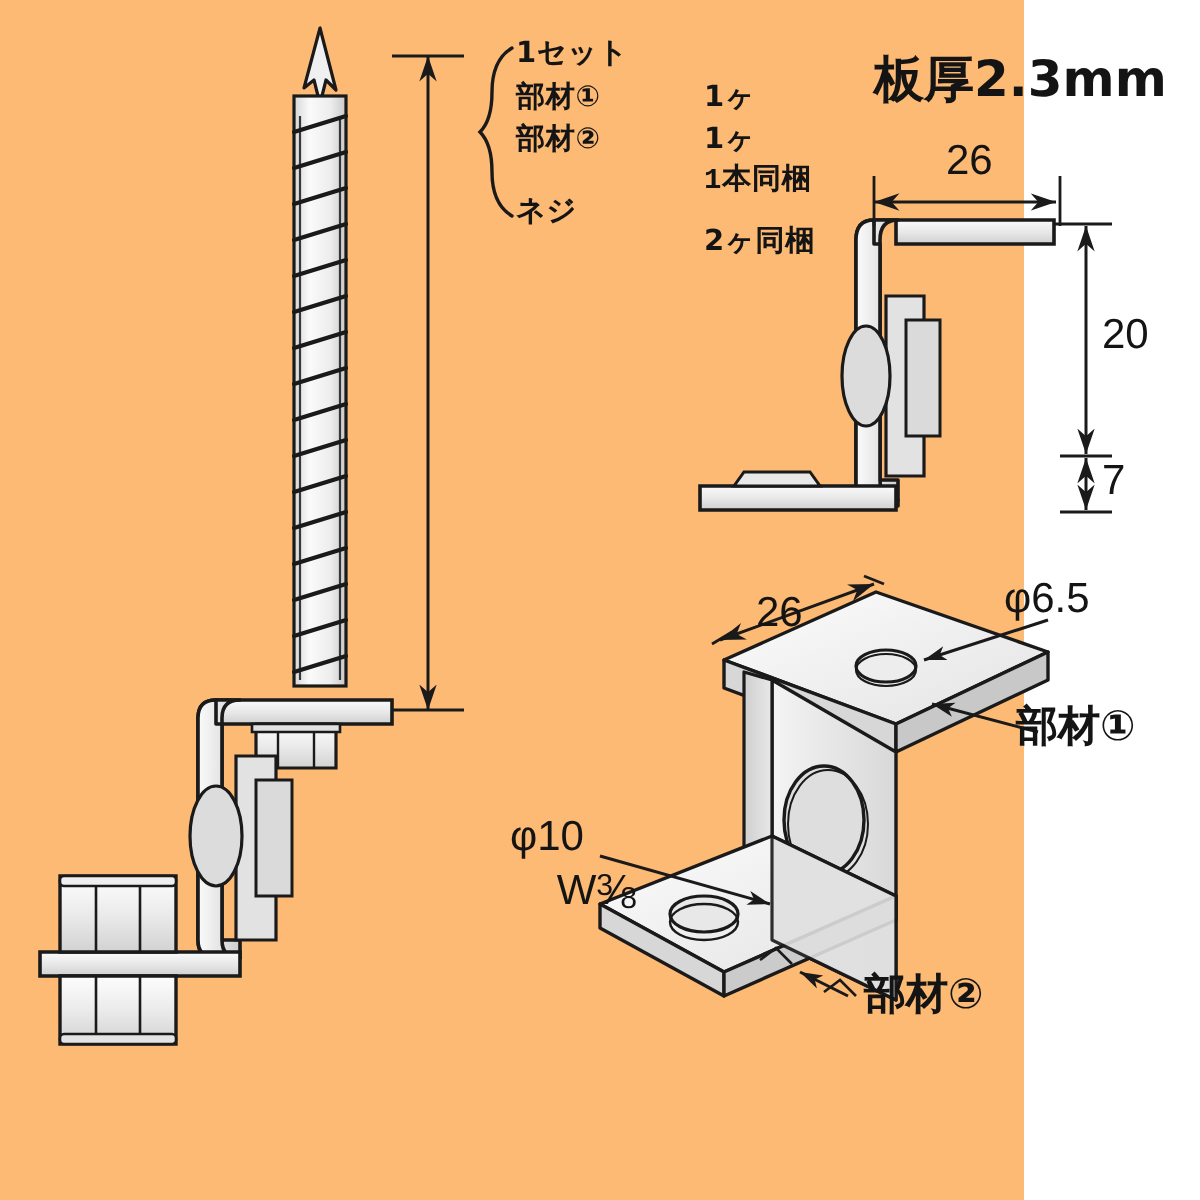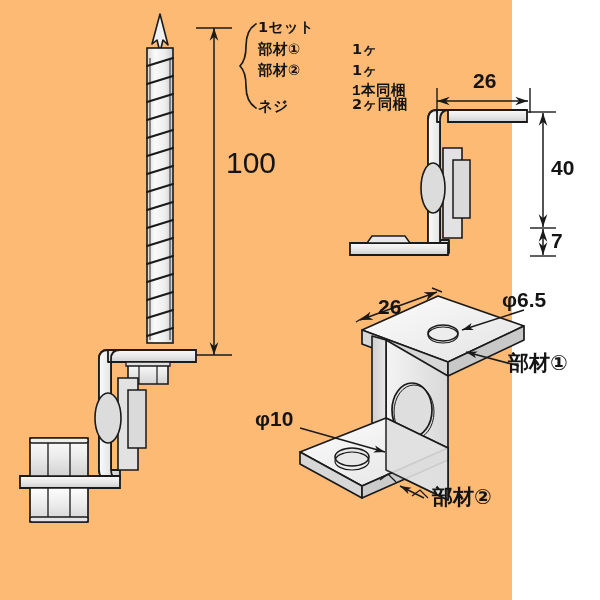--- a/index.html
+++ b/index.html
@@ -2,21 +2,21 @@
 <html><head>
 <meta charset="utf-8">
 <style>
   html,body{margin:0;padding:0;background:#ffffff;}
   body{width:600px;height:600px;overflow:hidden;
        font-family:"Liberation Sans","DejaVu Sans",sans-serif;color:#1a1a1a;}
   #stage{position:relative;width:512px;height:600px;background:#fdba74;}
   #stage svg{position:absolute;left:0;top:0;}
   .txt{position:absolute;white-space:pre;line-height:1.02;color:#141414;}
   .dimnum{font-size:30px;font-weight:400;letter-spacing:0px;}
-  .dimnum-s{font-size:21px;font-weight:700;}
+  .dimnum-s{font-size:21px;font-weight:400;}
   .jp{font-family:"DejaVu Sans","Liberation Sans",sans-serif;font-weight:700;}
   .title{font-size:25px;font-weight:700;letter-spacing:0px;}
   .lbl{font-size:21px;font-weight:700;}
   .listtxt{font-size:14.5px;font-weight:700;letter-spacing:0.4px;}
   sup.frac{font-size:0.72em;vertical-align:0.30em;}
   sub.frac{font-size:0.72em;vertical-align:-0.12em;}
 </style>
 </head>
 <body>
 
@@ -215,35 +215,38 @@
 
   <div class="txt jp listtxt" style="left:258px;top:42px;">部材①</div>
   <div class="txt jp listtxt" style="left:352px;top:42px;">1ヶ</div>
 
   <div class="txt jp listtxt" style="left:258px;top:63px;">部材②</div>
   <div class="txt jp listtxt" style="left:352px;top:63px;">1ヶ</div>
 
   <div class="txt jp listtxt" style="left:258px;top:99px;">ネジ</div>
   <div class="txt jp listtxt" style="left:352px;top:84px;font-family:Liberation Mono, monospace;">1本同梱</div>
 
-  <div class="txt jp listtxt" style="left:352px;top:97px;">2ヶ同梱</div>
-
-
-  <div class="txt dimnum" style="left:226px;top:148px;">100</div>
+  <div class="txt jp listtxt" style="left:352px;top:114px;">2ヶ同梱</div>
+
+  <div class="txt jp title" style="left:437px;top:27px;">板厚2.3mm</div>
+
 
   <div class="txt dimnum-s" style="left:473px;top:70px;">26</div>
 
-  <div class="txt dimnum-s" style="left:551px;top:157px;">40</div>
+  <div class="txt dimnum-s" style="left:551px;top:157px;">20</div>
 
   <div class="txt dimnum-s" style="left:551px;top:230px;">7</div>
 
   <div class="txt dimnum-s" style="left:378px;top:296px;">26</div>
 
   <div class="txt dimnum-s" style="left:502px;top:289px;">φ6.5</div>
 
   <div class="txt dimnum-s" style="left:255px;top:408px;">φ10</div>
 
+  <div class="txt dimnum-s" style="left:255px;top:414px;">
+    <span>W</span><sup class="frac">3</sup>⁄<sub class="frac">8</sub>
+  </div>
 
   <div class="txt jp lbl" style="left:508px;top:353px;">部材①</div>
 
   <div class="txt jp lbl" style="left:432px;top:487px;">部材②</div>
 
 </div>
 
 </body></html>

